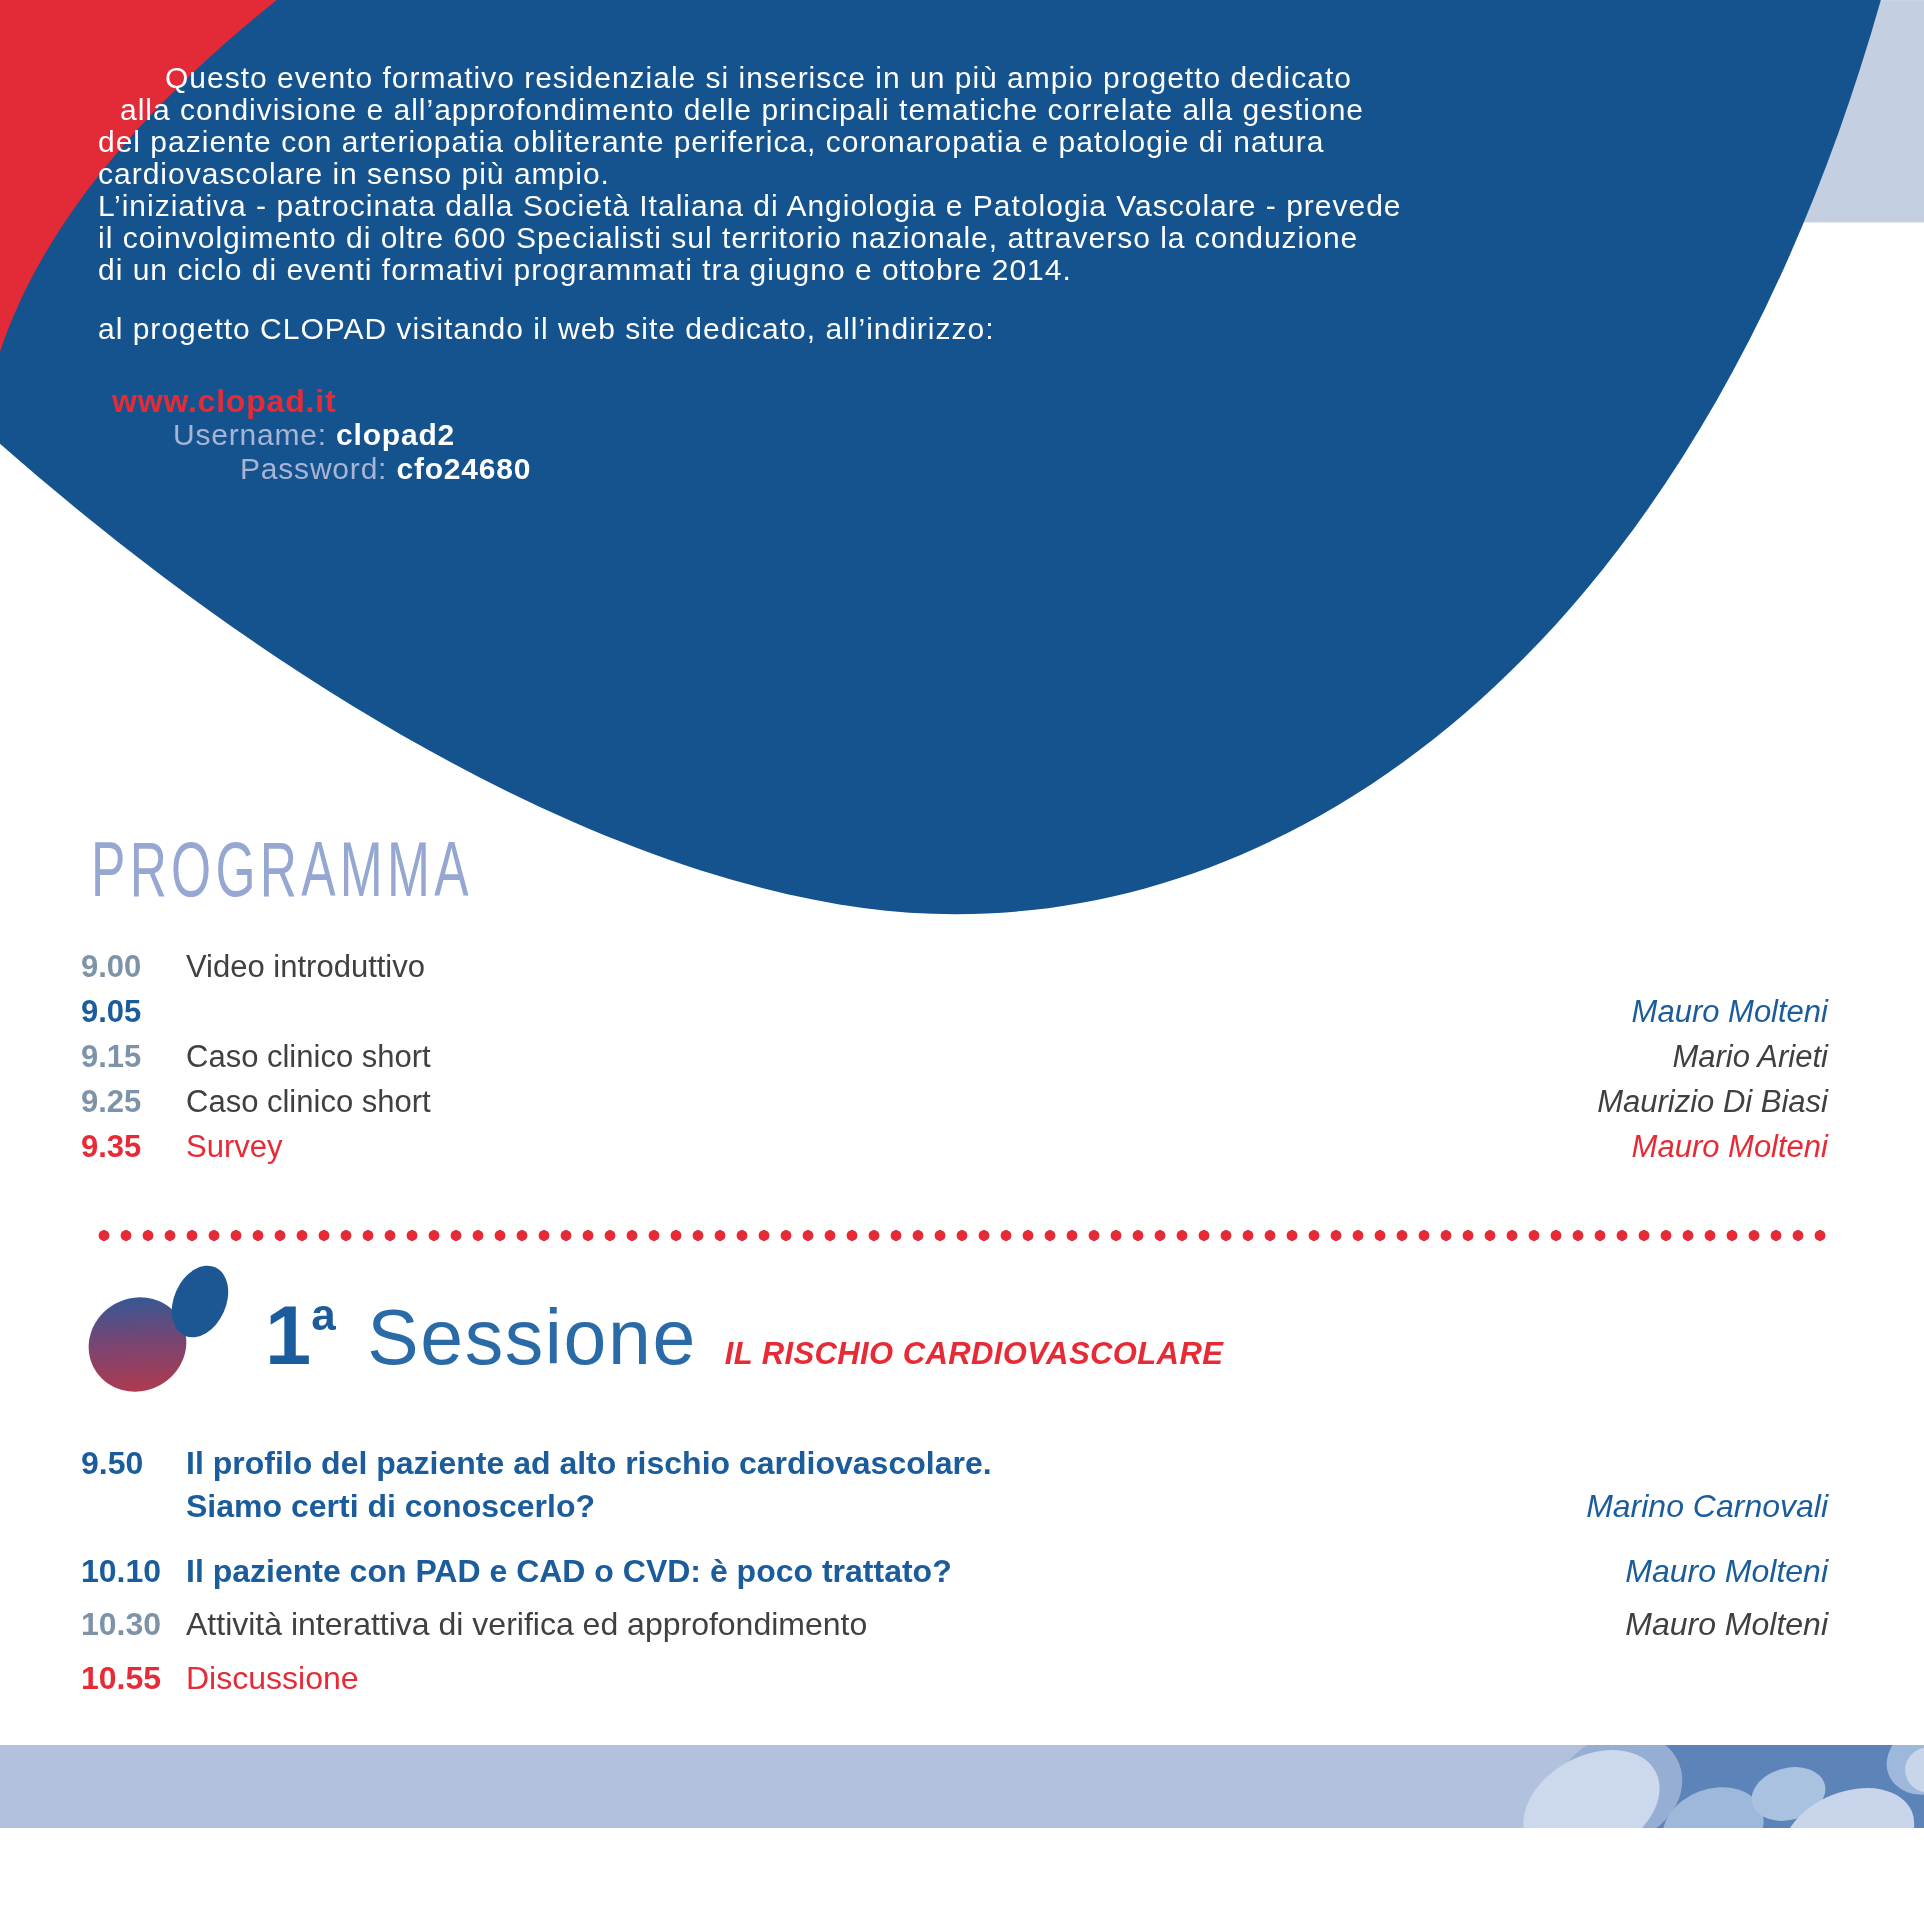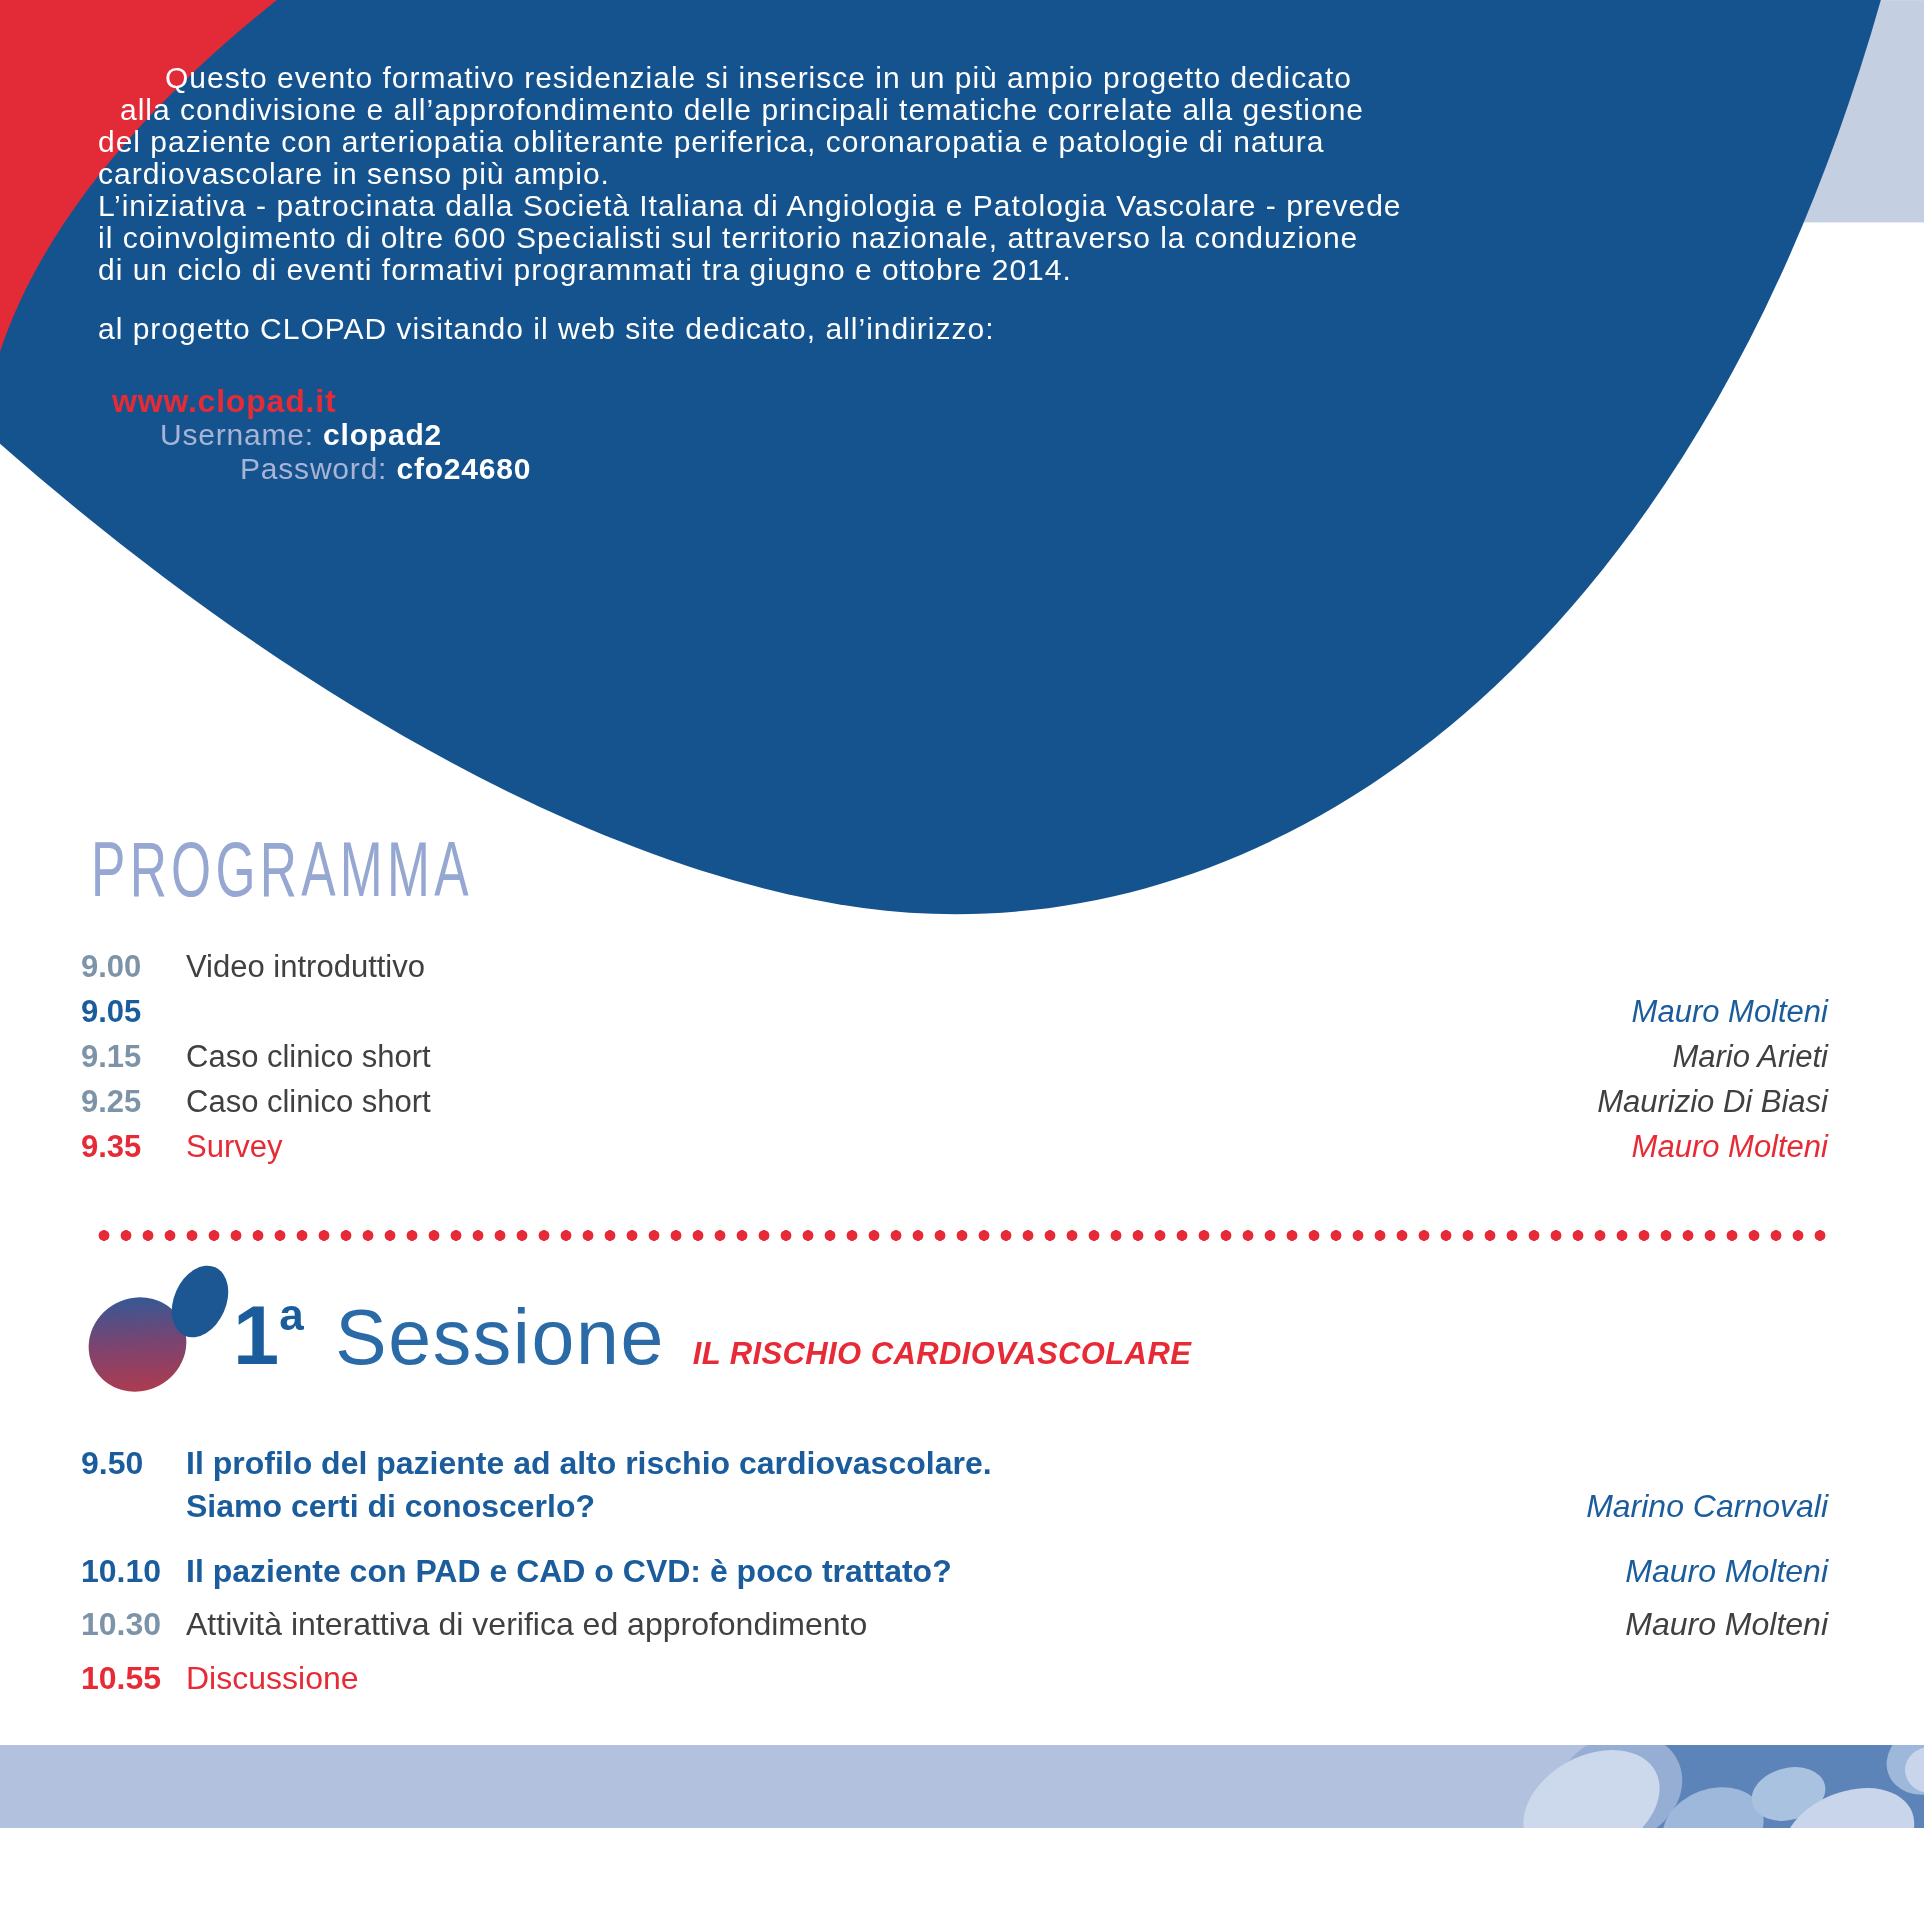--- a/index.html
+++ b/index.html
@@ -16,21 +16,21 @@
   .ind1{padding-left:67px;}
   .ind2{padding-left:22px;}
   .intro2{position:absolute;left:98px;top:313px;z-index:3;color:#ffffff;
           font-size:30px;line-height:32px;letter-spacing:1px;}
 
   .url{position:absolute;left:112px;top:383px;z-index:3;color:#e62b36;
        font-size:32px;font-weight:bold;letter-spacing:0.8px;}
   .credline{position:absolute;z-index:3;font-size:30px;letter-spacing:0.8px;white-space:nowrap;}
   .cred-label{color:#a8b4d4;}
   .cred-value{color:#ffffff;font-weight:bold;}
-  .cred-user{left:160px;top:418px;}
+  .cred-user{left:173px;top:418px;}
   .cred-pass{left:240px;top:452px;}
 
   
   .programma{position:absolute;left:91px;top:824px;z-index:3;color:#96a8d2;
              font-size:78px;letter-spacing:6.5px;transform:scaleX(0.66);
              transform-origin:left top;white-space:nowrap;}
 
   
   .prow{position:absolute;left:0;width:1924px;height:37px;z-index:3;font-size:31px;}
   .ptime{position:absolute;left:81px;width:90px;text-align:left;font-weight:bold;}
@@ -48,21 +48,21 @@
         background-image:radial-gradient(circle closest-side,#e62b36 92%,rgba(0,0,0,0) 100%);
         background-size:22px 11.4px;background-repeat:repeat-x;}
 
   
   .sess-blob{position:absolute;left:88px;top:1298px;width:99px;height:93px;z-index:3;
              border-radius:50%;transform:rotate(-28deg);
              background:linear-gradient(205deg,#2d5a99 8%,#7c4470 50%,#b13a4e 90%);}
   .sess-dot{position:absolute;left:174px;top:1264px;width:52px;height:75px;z-index:3;
             border-radius:50%;transform:rotate(24deg);background:#1d5793;}
   .sess-title{position:absolute;left:233px;top:1288px;z-index:3;white-space:nowrap;}
-  .sess-num{font-size:83px;font-weight:bold;color:#1a5c9c;}
+  .sess-num{font-size:83px;font-weight:bold;color:#1a5c9c;margin-left:32px;}
   .sess-ord{font-size:44px;font-weight:bold;color:#1a5c9c;vertical-align:34px;}
   .sess-label{font-size:77px;color:#2a6aa7;letter-spacing:1.6px;margin-left:28px;}
   .sess-red{font-size:31px;font-weight:bold;font-style:italic;color:#e62b36;margin-left:24.4px;letter-spacing:0.4px;}
 
   
   .srow{position:absolute;left:0;width:1924px;height:39px;z-index:3;font-size:32px;}
 
   
   .band{position:absolute;left:0;top:1745px;width:1924px;height:83px;z-index:2;
         background:#b2c1dd;overflow:hidden;}

